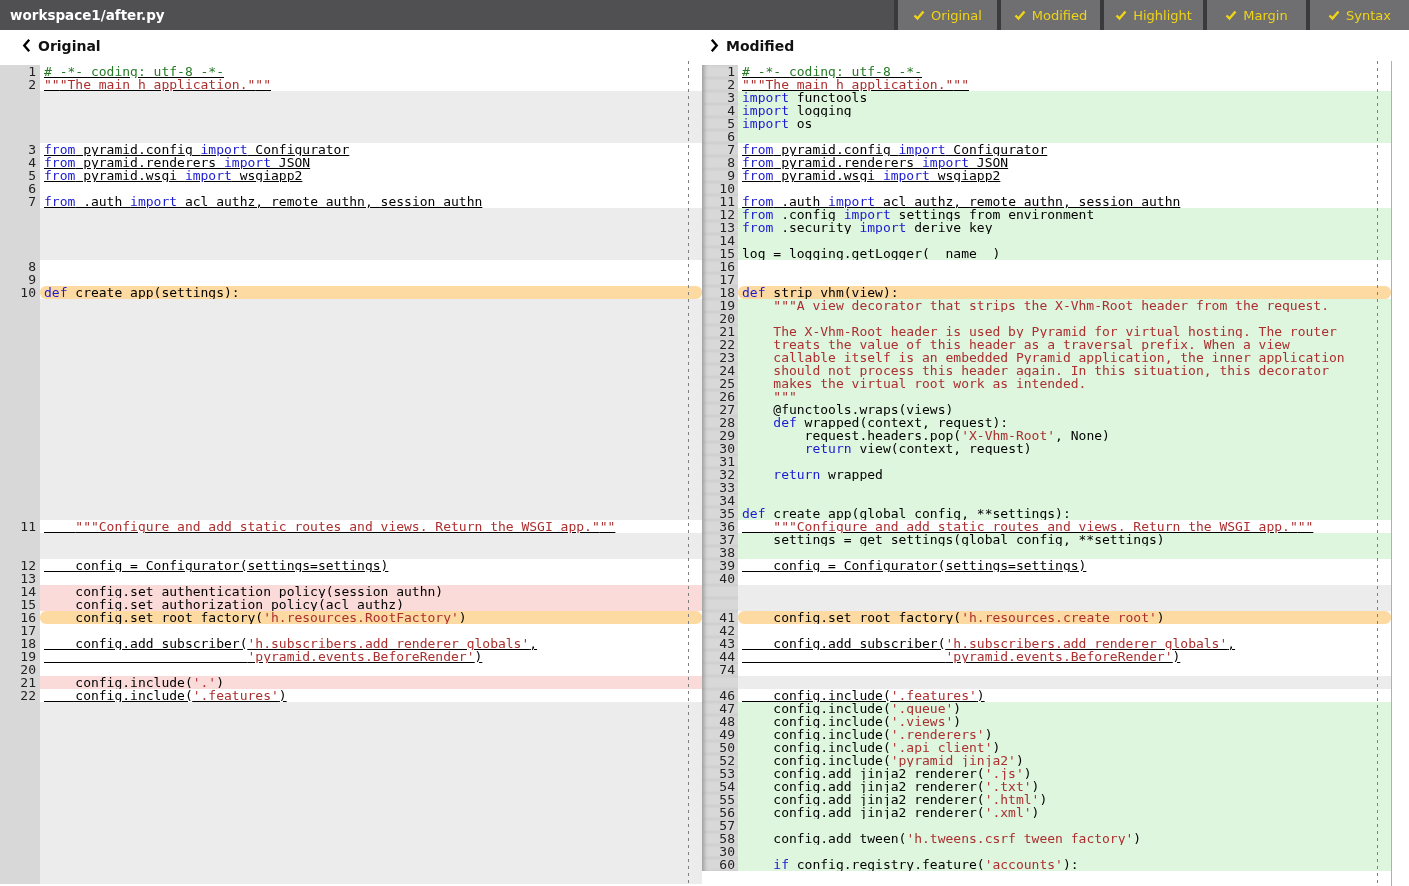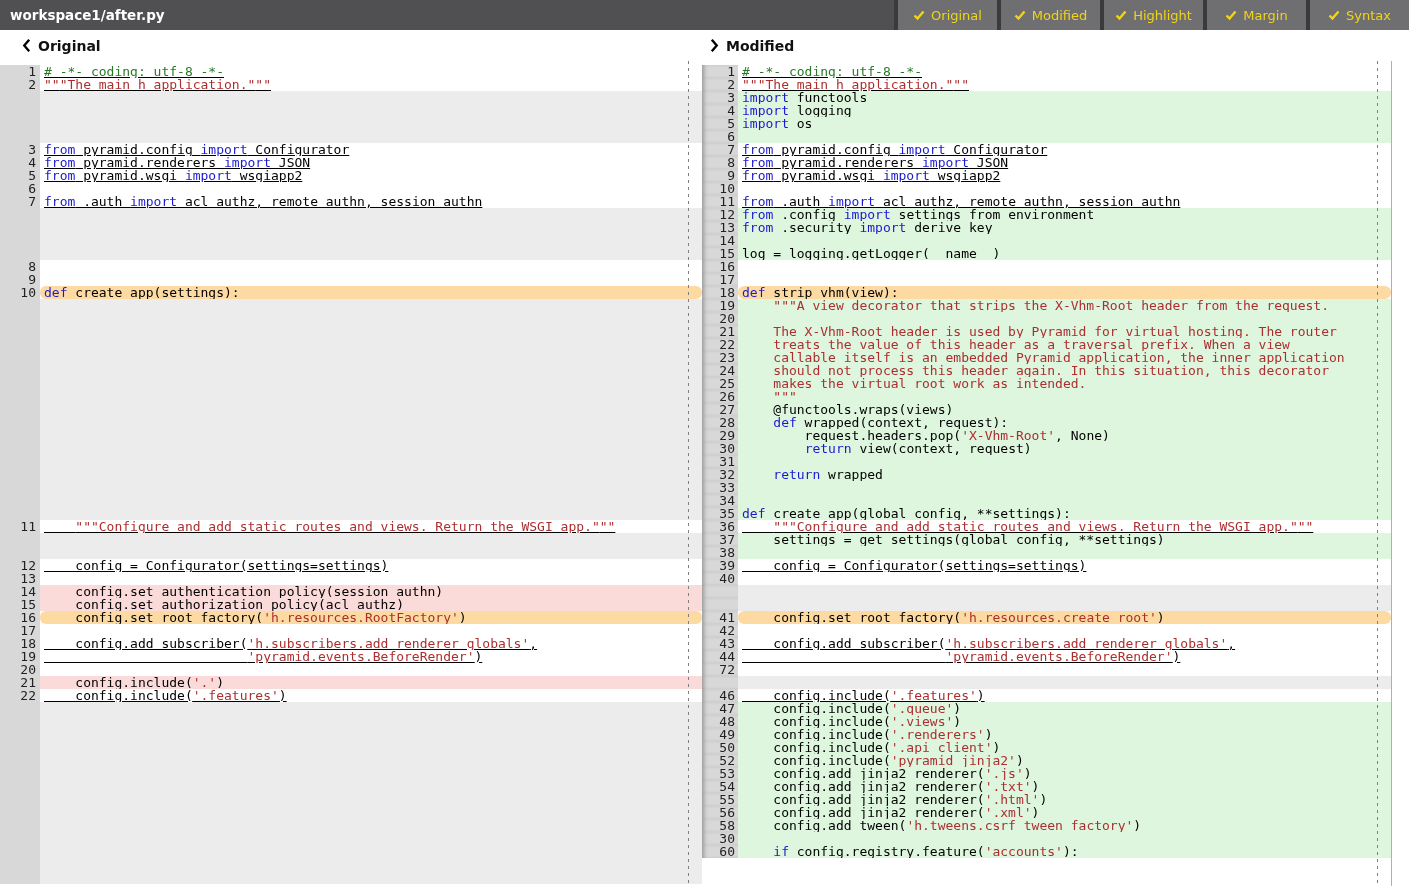--- a/index.html
+++ b/index.html
@@ -552,21 +552,21 @@
       </div>
       <div class="row n">
         <span class="ln">43</span>
         <span class="cd">    config.add_subscriber(<span class="tok-str">'h.subscribers.add_renderer_globals'</span>,</span>
       </div>
       <div class="row n">
         <span class="ln">44</span>
         <span class="cd">                          <span class="tok-str">'pyramid.events.BeforeRender'</span>)</span>
       </div>
       <div class="row n">
-        <span class="ln">72</span>
+        <span class="ln">74</span>
         <span class="cd"></span>
       </div>
       <div class="row g">
         <span class="ln"></span>
         <span class="cd"></span>
       </div>
       <div class="row n">
         <span class="ln">46</span>
         <span class="cd">    config.include(<span class="tok-str">'.features'</span>)</span>
       </div>
@@ -598,20 +598,24 @@
         <span class="ln">54</span>
         <span class="cd">    config.add_jinja2_renderer(<span class="tok-str">'.txt'</span>)</span>
       </div>
       <div class="row a">
         <span class="ln">55</span>
         <span class="cd">    config.add_jinja2_renderer(<span class="tok-str">'.html'</span>)</span>
       </div>
       <div class="row a">
         <span class="ln">56</span>
         <span class="cd">    config.add_jinja2_renderer(<span class="tok-str">'.xml'</span>)</span>
+      </div>
+      <div class="row a">
+        <span class="ln">57</span>
+        <span class="cd"></span>
       </div>
       <div class="row a">
         <span class="ln">58</span>
         <span class="cd">    config.add_tween(<span class="tok-str">'h.tweens.csrf_tween_factory'</span>)</span>
       </div>
       <div class="row a">
         <span class="ln">30</span>
         <span class="cd"></span>
       </div>
       <div class="row a">

